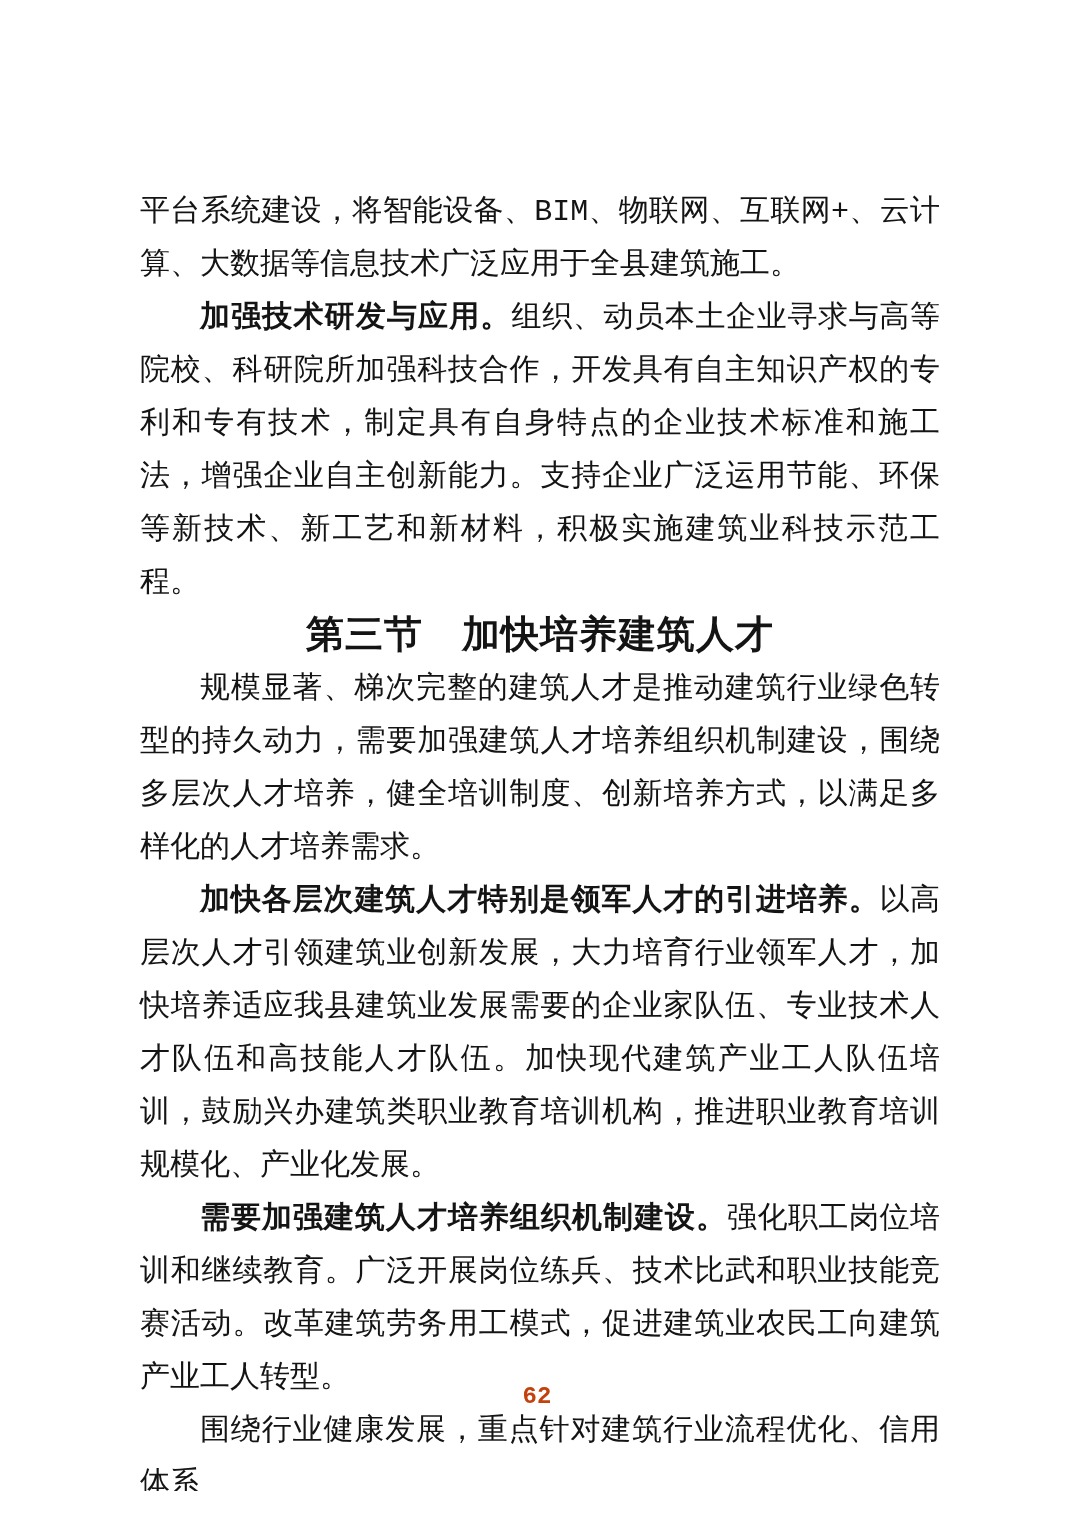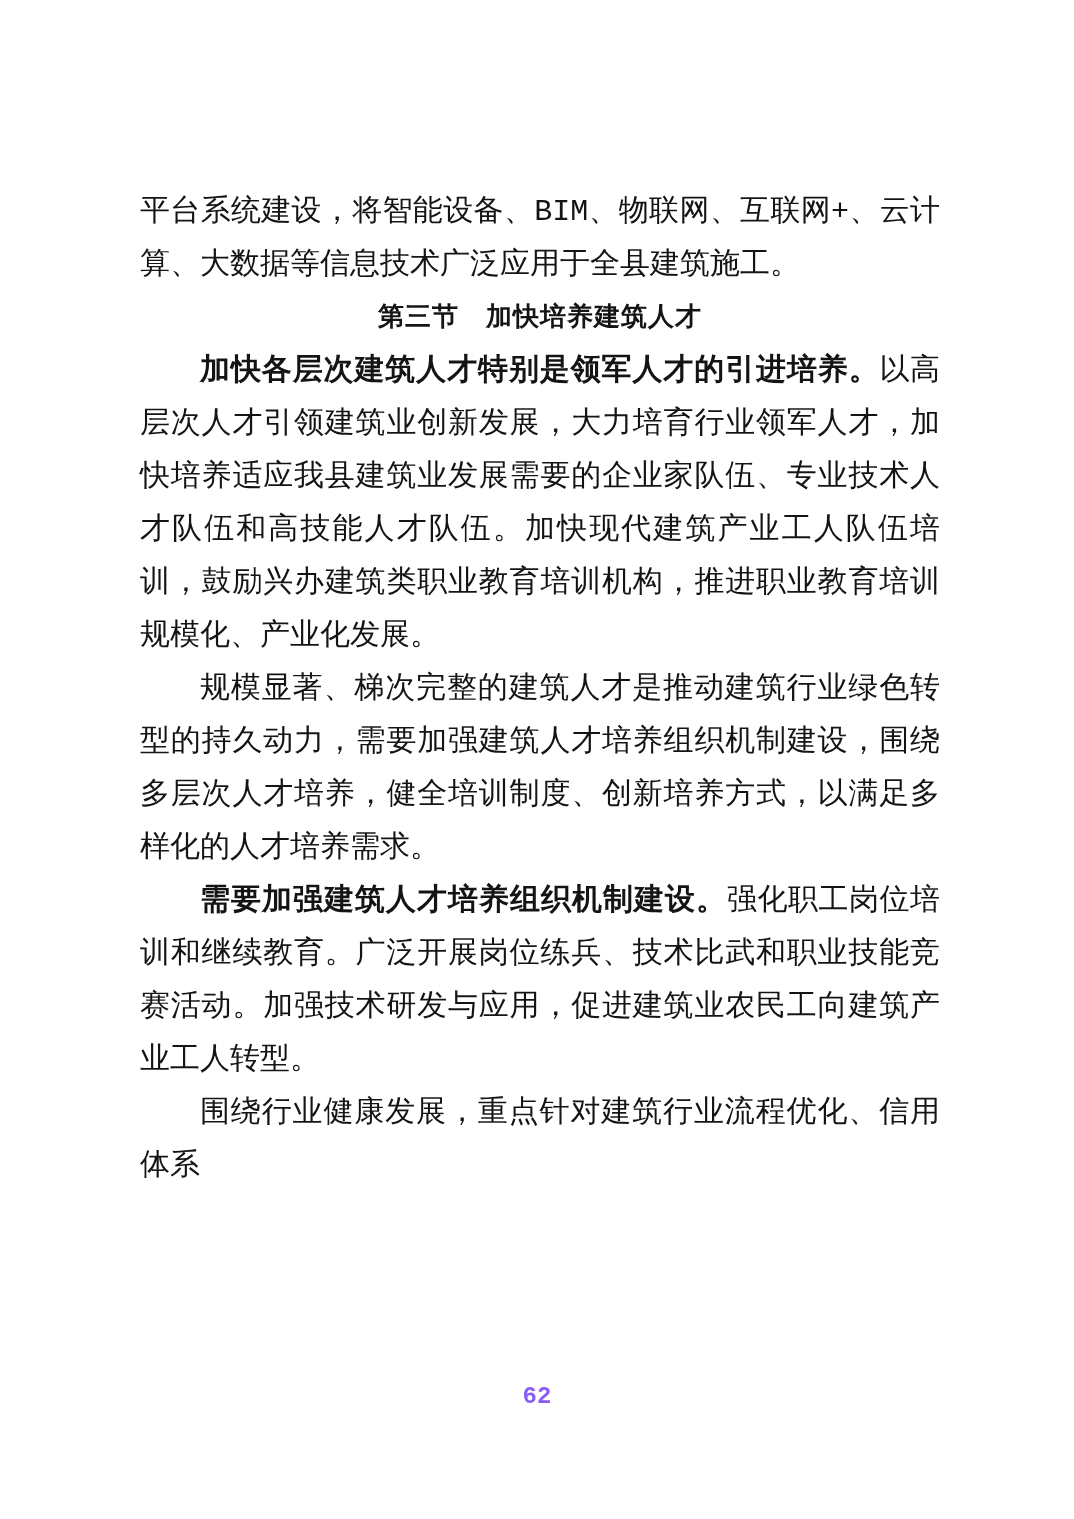--- a/index.html
+++ b/index.html
@@ -35,55 +35,56 @@
   .para.no-indent {
     text-indent: 0;
   }
   .para .lead {
     font-weight: 700;
     letter-spacing: 0.5px;
   }
   .heading {
     margin: 0;
     padding: 0;
-    font-size: 26px;
+    font-size: 38px;
     line-height: 53px;
     font-weight: 700;
     text-align: center;
     text-indent: 0;
     letter-spacing: 1px;
   }
   .footer {
     position: absolute;
     left: 0;
     top: 1382px;
     width: 100%;
     text-align: center;
     font-size: 24px;
     line-height: 30px;
     font-weight: 700;
-    color: #8b5cf6;
+    color: #c2410c;
   }
 </style>
 </head>
 <body>
 
 <div class="page">
   <div class="text-block">
 
     <p class="para no-indent"><span>平台系统建设，将智能设备、BIM、物联网、互联网+、云计算、大数据等信息技术广泛应用于全县建筑施工。</span></p>
 
+    <p class="para"><span class="lead">加强技术研发与应用。</span><span>组织、动员本土企业寻求与高等院校、科研院所加强科技合作，开发具有自主知识产权的专利和专有技术，制定具有自身特点的企业技术标准和施工法，增强企业自主创新能力。支持企业广泛运用节能、环保等新技术、新工艺和新材料，积极实施建筑业科技示范工程。</span></p>
 
     <h2 class="heading">第三节　加快培养建筑人才</h2>
 
+    <p class="para"><span>规模显著、梯次完整的建筑人才是推动建筑行业绿色转型的持久动力，需要加强建筑人才培养组织机制建设，围绕多层次人才培养，健全培训制度、创新培养方式，以满足多样化的人才培养需求。</span></p>
+
     <p class="para"><span class="lead">加快各层次建筑人才特别是领军人才的引进培养。</span><span>以高层次人才引领建筑业创新发展，大力培育行业领军人才，加快培养适应我县建筑业发展需要的企业家队伍、专业技术人才队伍和高技能人才队伍。加快现代建筑产业工人队伍培训，鼓励兴办建筑类职业教育培训机构，推进职业教育培训规模化、产业化发展。</span></p>
 
-    <p class="para"><span>规模显著、梯次完整的建筑人才是推动建筑行业绿色转型的持久动力，需要加强建筑人才培养组织机制建设，围绕多层次人才培养，健全培训制度、创新培养方式，以满足多样化的人才培养需求。</span></p>
-
-    <p class="para"><span class="lead">需要加强建筑人才培养组织机制建设。</span><span>强化职工岗位培训和继续教育。广泛开展岗位练兵、技术比武和职业技能竞赛活动。加强技术研发与应用，促进建筑业农民工向建筑产业工人转型。</span></p>
+    <p class="para"><span class="lead">需要加强建筑人才培养组织机制建设。</span><span>强化职工岗位培训和继续教育。广泛开展岗位练兵、技术比武和职业技能竞赛活动。改革建筑劳务用工模式，促进建筑业农民工向建筑产业工人转型。</span></p>
 
 
     <p class="para"><span>围绕行业健康发展，重点针对建筑行业流程优化、信用体系</span></p>
 
   </div>
 
   <div class="footer">62</div>
 </div>
 
 </body></html>

